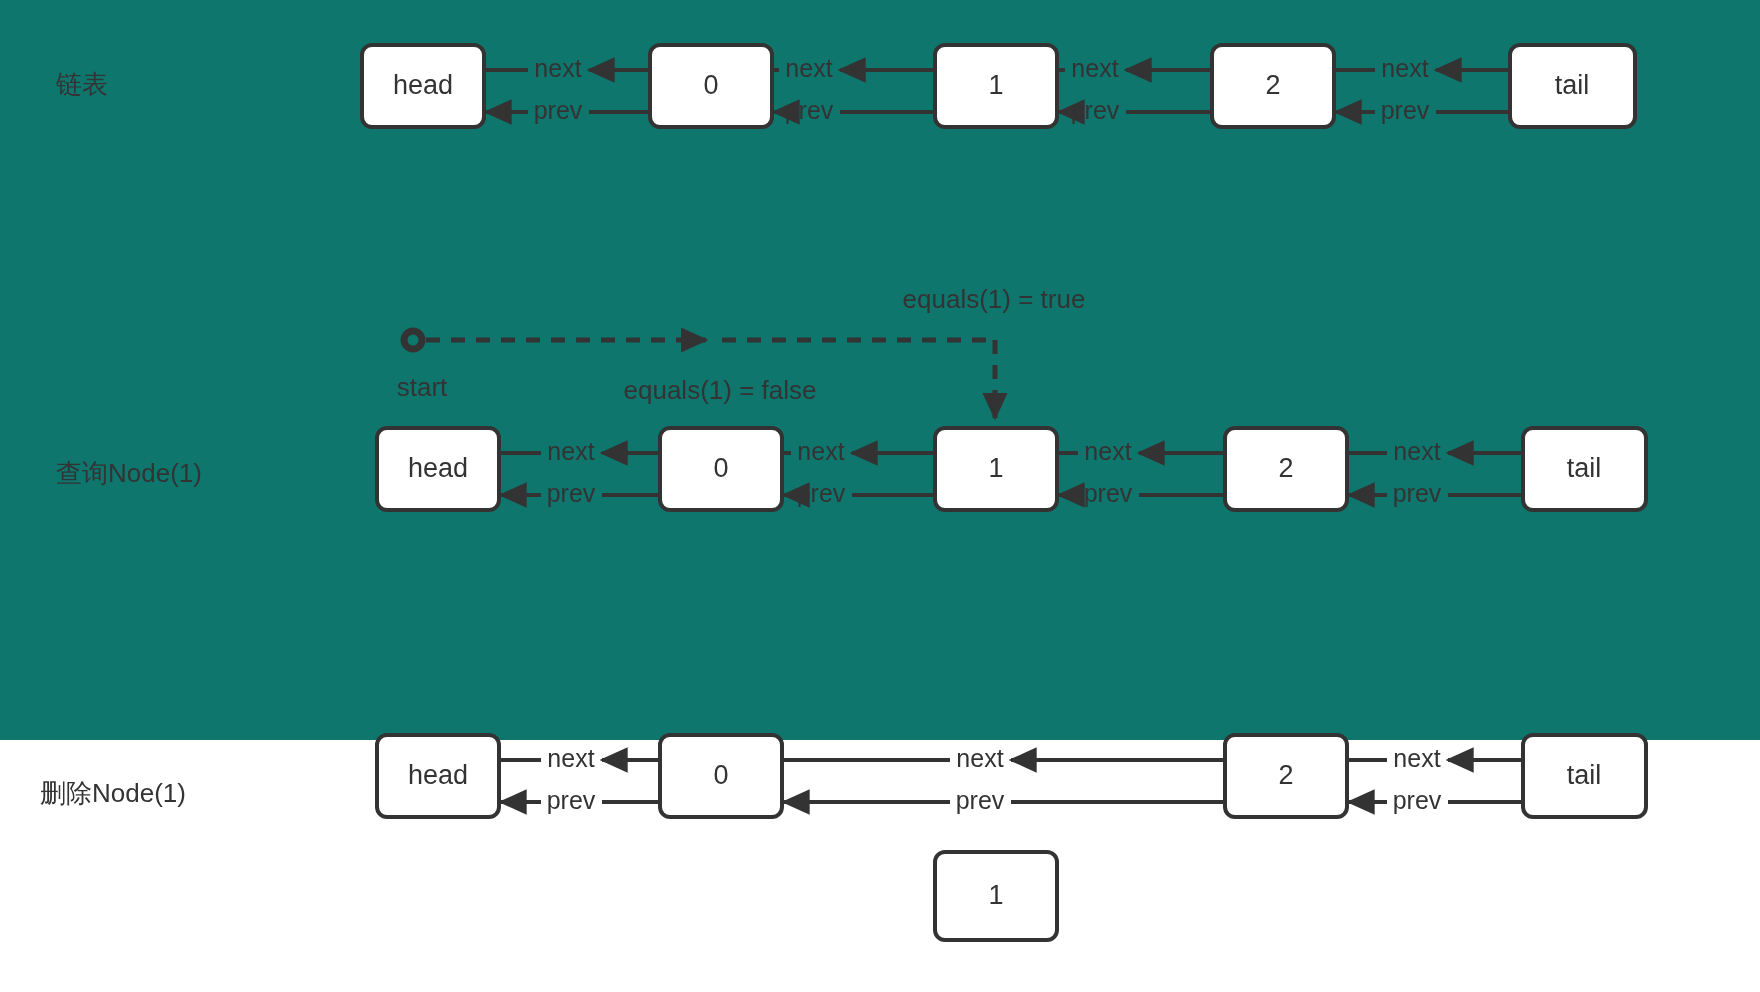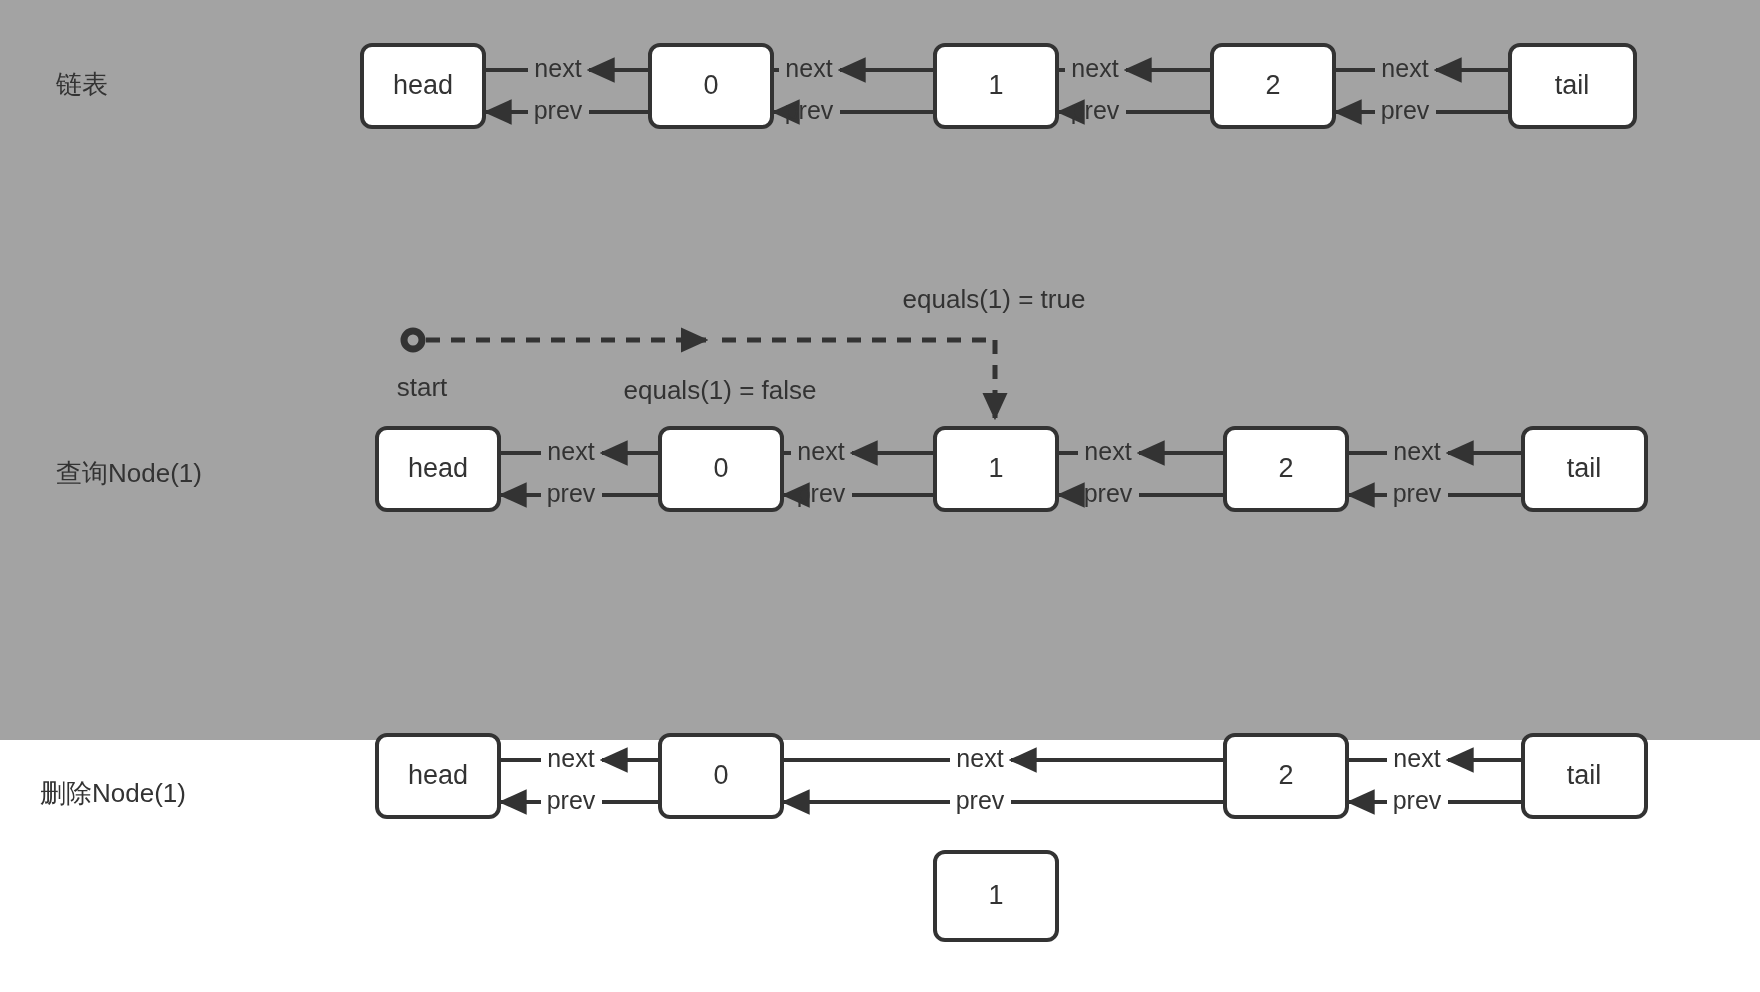--- a/index.html
+++ b/index.html
@@ -10,21 +10,21 @@
   body {
     width: 1760px;
     height: 992px;
     font-family: "Liberation Sans", sans-serif;
     overflow: hidden;
   }
   #canvas {
     position: relative;
     width: 1760px;
     height: 740px;
-    background: #a3a3a3;
+    background: #0f766e;
   }
   svg.diagram {
     position: absolute;
     top: 0;
     left: 0;
     width: 1760px;
     height: 992px;
   }
   .node-rect {
     fill: #ffffff;

